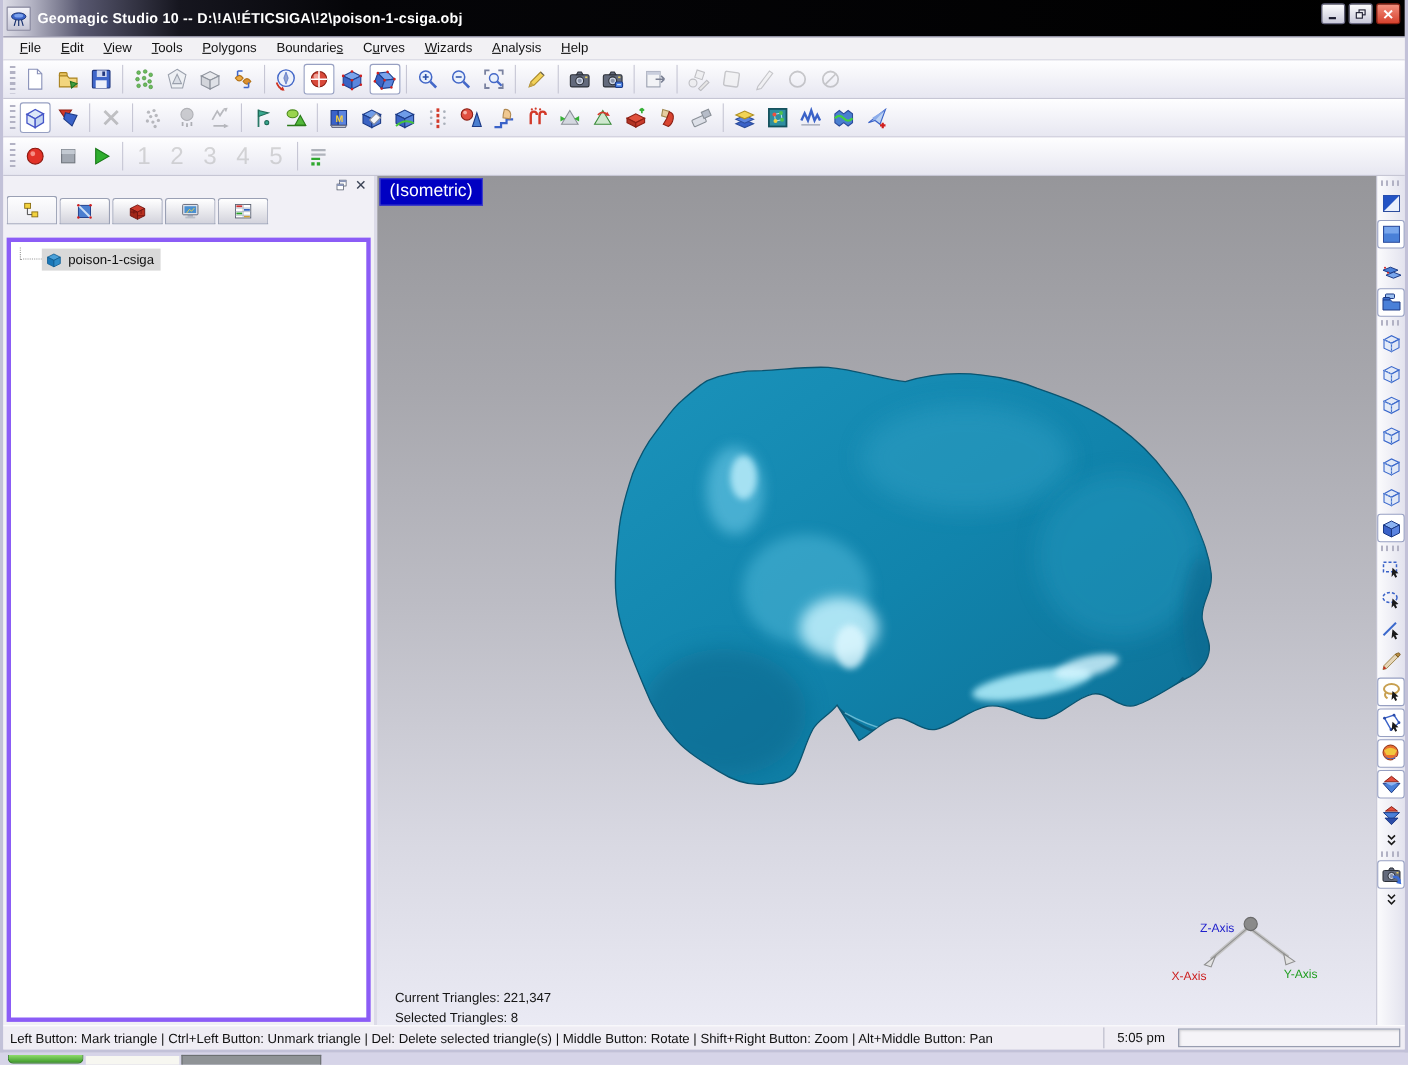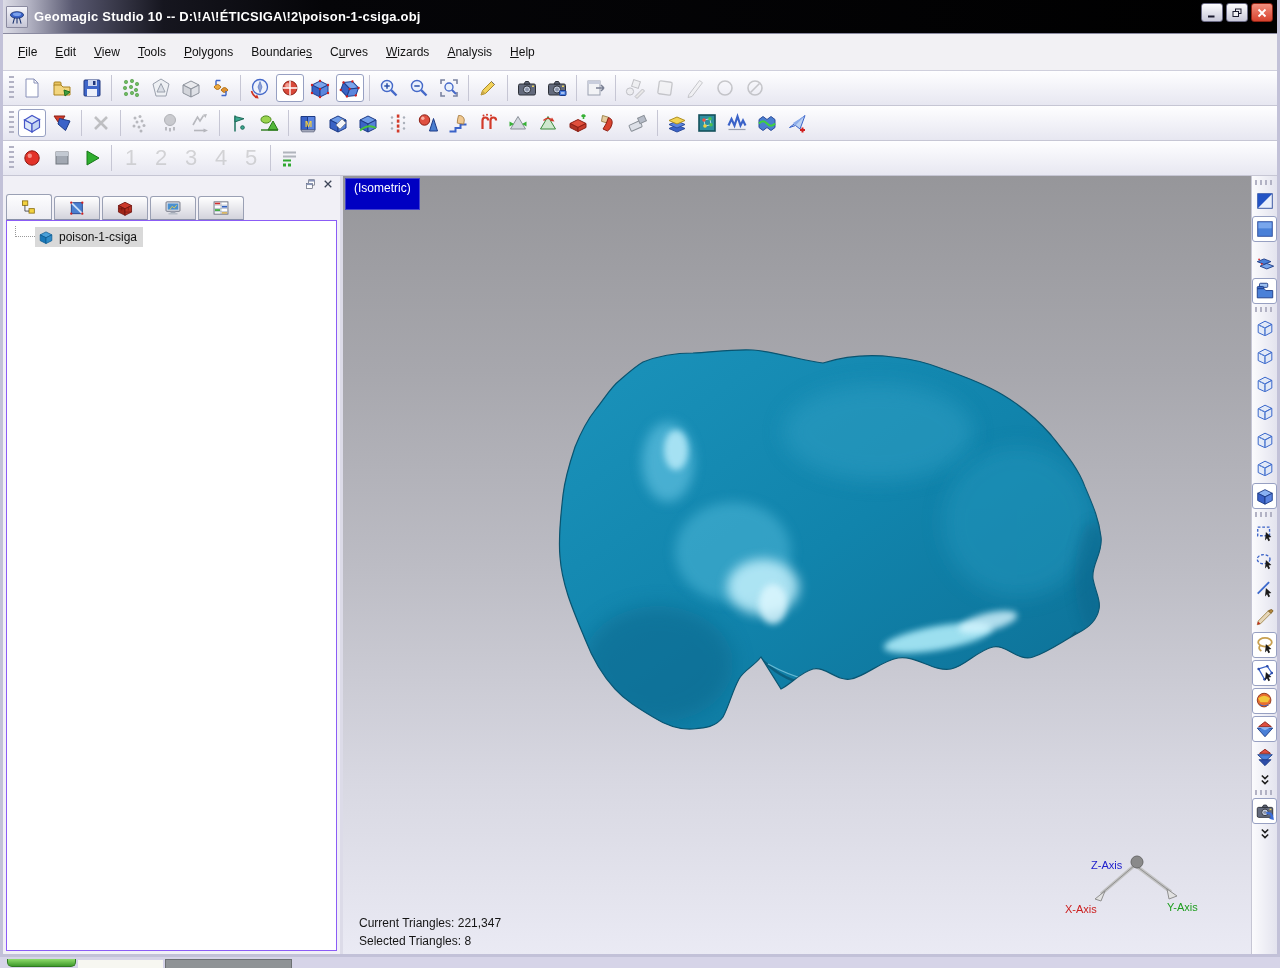--- a/index.html
+++ b/index.html
@@ -13,52 +13,52 @@
     background:linear-gradient(90deg,#dcdce6 0px,#b6b6c6 24px,#585870 70px,#16161f 160px,#050508 320px,#000 100%);
     border-bottom:1px solid #8a8aa0}
   .appicon{width:22px;height:22px;margin:0 6px 0 3px;background:linear-gradient(#f4f4fa,#c6c6d6);
     border:1px solid #8a8aa0;display:flex;align-items:center;justify-content:center;border-radius:1px}
   .title{color:#fff;font-size:13px;font-weight:bold;letter-spacing:.2px;white-space:nowrap}
   .winbtns{position:absolute;right:4px;top:3px;display:flex;gap:3px}
   .wbtn{width:22px;height:19px;border:1px solid #6a6a84;border-radius:3px;display:flex;align-items:center;justify-content:center;
     background:linear-gradient(#fdfdfe,#c9c9da)}
   .wbtn.close{background:linear-gradient(#f2907e,#d7422e);border-color:#8e2314}
   
-  .menubar{height:37px;flex:none;background:#f2f1f4;border-bottom:1px solid #cfcfdc;display:flex;align-items:center;padding-left:6px;font-size:12px;color:#111}
+  .menubar{height:21px;flex:none;background:#f2f1f4;border-bottom:1px solid #cfcfdc;display:flex;padding-left:6px;font-size:12px;color:#111}
   .mitem{padding:2px 9px;cursor:default}
   
   .toolbar{height:35px;flex:none;background:linear-gradient(#fefeff,#e7e7f1);border-bottom:1px solid #c6c6d4;display:flex;align-items:center;padding-left:3px}
   .grip{width:5px;height:25px;margin:0 3px;flex:none;background:repeating-linear-gradient(180deg,#b2b2c4 0 2px,transparent 2px 5px)}
   .tsep{width:1px;height:26px;background:#c6c6d4;margin:0 4px;flex:none}
   .tbtn{width:28px;height:28px;flex:none;display:flex;align-items:center;justify-content:center;border:1px solid transparent;border-radius:3px;margin:0 1px}
   .tbtn.active{background:#fff;border-color:#97a0c2}
   .tbtn.disabled{filter:saturate(.12) opacity(.55)}
   .digit{font-size:22px;color:#b3b6c0}
   
   .main{flex:1;display:flex;min-height:0}
   .panel{width:340px;flex:none;background:#f1f0f6;display:flex;flex-direction:column;border-right:3px solid #dcdbe8}
   .phead{height:17px;flex:none;position:relative}
   .pmini{position:absolute;top:1px;display:flex;align-items:center;justify-content:center;width:15px;height:14px}
   .ptabs{height:27px;flex:none;display:flex;align-items:flex-end;gap:2px;padding-left:3px}
   .ltab{width:46px;height:24px;background:linear-gradient(#ffffff,#d3d3dc);border:1px solid #9aa0b4;border-bottom-color:#8890a8;
         border-radius:3px 3px 0 0;display:flex;align-items:center;justify-content:center}
   .ltab.active{background:linear-gradient(#fdfdfe,#ececf2);height:26px}
   .ltab svg{width:18px;height:18px}
-  .pbody{flex:1;background:#fff;border:1px solid #8b5cf6;margin:0 3px 3px 3px;padding-top:5px;font-size:12px;color:#111}
+  .pbody{flex:1;background:#fff;border:4px solid #8b5cf6;margin:12px 3px 3px 3px;padding-top:5px;font-size:12px;color:#111}
   .trow{display:flex;align-items:center;height:22px}
   .tline{width:20px;height:100%;margin-left:8px;border-left:1px dotted #9a9a9a;border-bottom:1px dotted #9a9a9a;height:11px;align-self:flex-start;margin-top:0}
   .expander{width:11px;height:11px;margin-left:6px;margin-right:11px}
   .selwrap{display:flex;align-items:center;gap:5px;padding:2px 6px 2px 3px}
   .selwrap.sel{background:#d9d9d9}
   .trow svg{width:16px;height:16px}
   .tlabel{white-space:nowrap}
   
   .viewport{flex:1;position:relative;overflow:hidden;
     background:linear-gradient(180deg,#96969a 0%,#a7a7ad 25%,#bcbcc4 50%,#d8d8e2 78%,#eaeaf4 100%)}
-  .vlabel{position:absolute;top:2px;left:2px;background:#0000c2;color:#fff;font-size:12px;padding:2px 8px 14px;border:1px solid #4444cc}
+  .vlabel{position:absolute;top:2px;left:2px;background:#0000c2;color:#fff;font-size:16px;padding:2px 8px 3px;border:1px solid #4444cc}
   .stats{position:absolute;left:16px;font-size:12px;color:#151515}
   .axis{position:absolute;right:38px;bottom:38px}
   
   .rightbar{width:26px;flex:none;background:linear-gradient(90deg,#fbfbfd,#e3e3ee);border-left:1px solid #c6c6d4;
     display:flex;flex-direction:column;align-items:center;padding-top:2px}
   .vgrip{height:5px;width:20px;margin:2px 0;background:repeating-linear-gradient(90deg,#b2b2c4 0 2px,transparent 2px 5px);flex:none}
   .vgap{height:6px;flex:none}
   .rbtn{width:25px;height:26px;flex:none;display:flex;align-items:center;justify-content:center;border:1px solid transparent;border-radius:3px;margin:1px 0}
   .rbtn.active{background:#fff;border-color:#97a0c2}
   .rbtn svg{width:20px;height:20px}
@@ -887,19 +887,24 @@
           </svg>
         </div>
         <div class="rbtn chev">
           <svg width="22" height="22" viewBox="0 0 22 22">
             <path d="M7.5 6l3.5 3.5L14.5 6M7.5 11.5l3.5 3.5 3.5-3.5" fill="none" stroke="#1a1a1a" stroke-width="1.6"></path>
           </svg>
         </div>
       </div>
   </div>
 
+  <div class="statusbar">
+    <span class="hint">Left Button: Mark triangle | Ctrl+Left Button: Unmark triangle | Del: Delete selected triangle(s) | Middle Button: Rotate | Shift+Right Button: Zoom | Alt+Middle Button: Pan</span>
+    <span class="time">5:05 pm</span>
+    <div class="progress"></div>
+  </div>
 </div>
 
 <div class="taskbar">
   <div class="startbtn"></div>
   <div class="tbwhite"></div>
   <div class="tbgray"></div>
 </div>
 
 </body></html>

